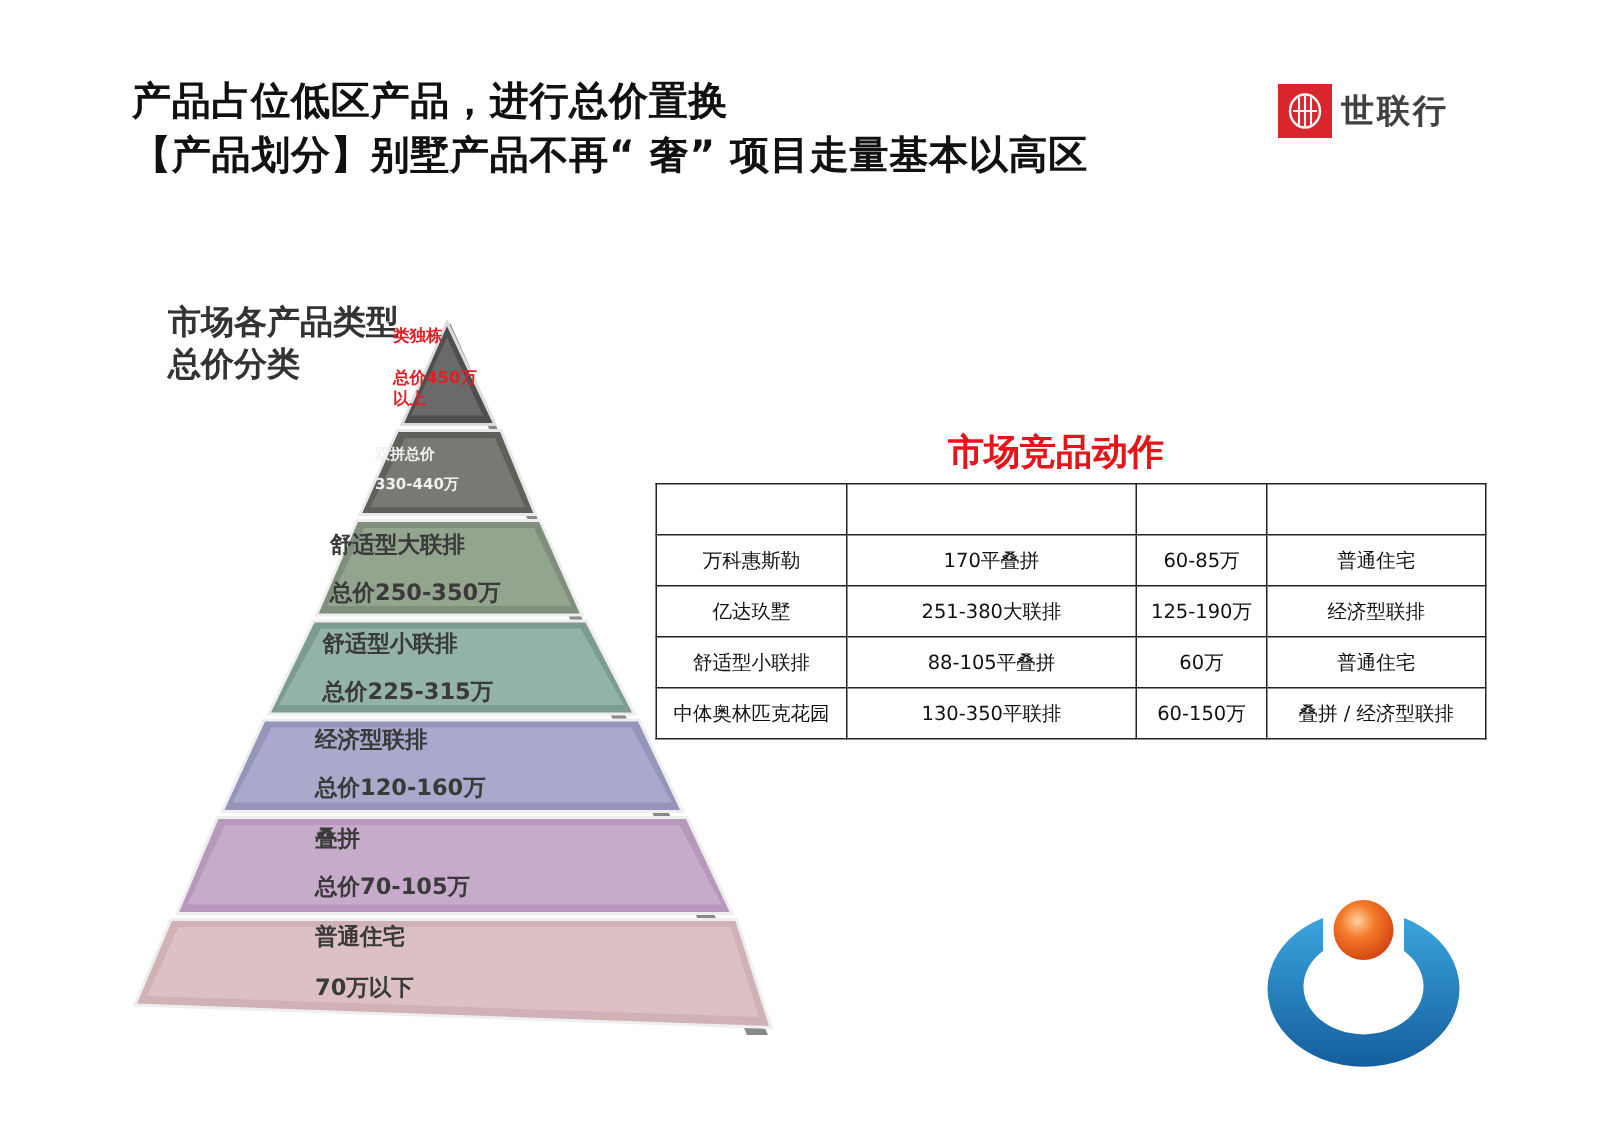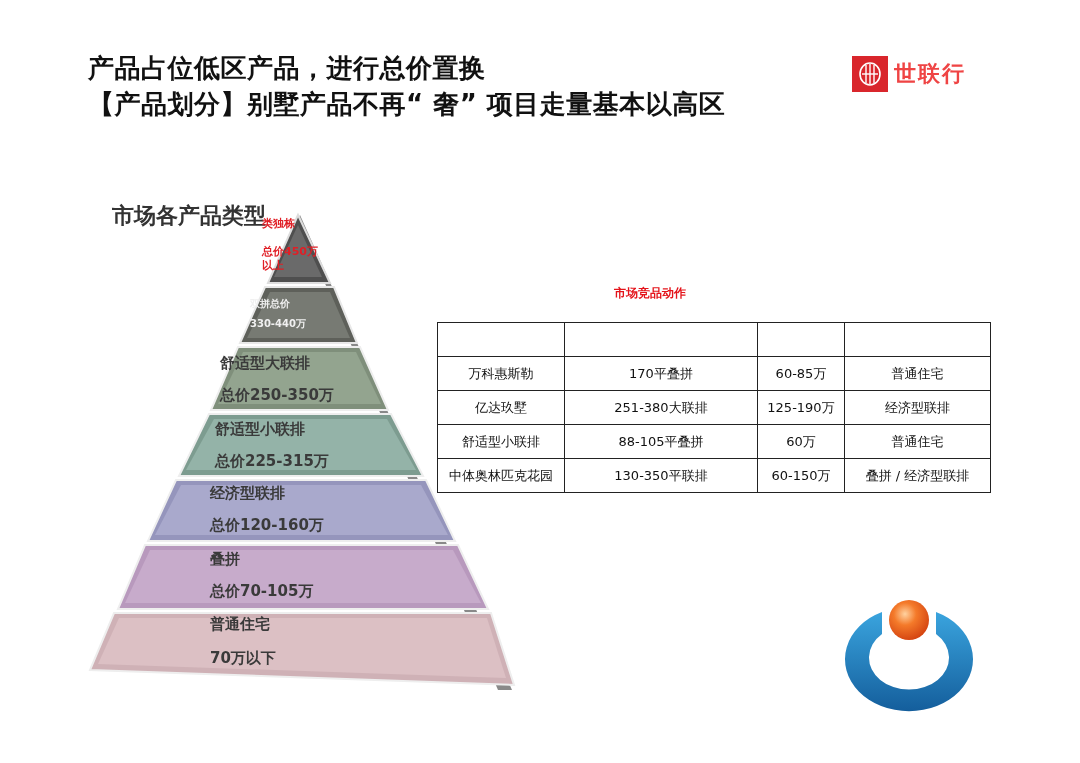--- a/index.html
+++ b/index.html
@@ -2,27 +2,27 @@
 <html><head>
 <meta charset="utf-8">
 <style>
   html, body { margin:0; padding:0; }
   body { width:1080px; height:763px; background:#ffffff; position:relative; overflow:hidden;
          font-family: "DejaVu Sans", "Liberation Sans", sans-serif; color:#111; }
   .title { position:absolute; left:88px; top:50px; width:740px; font-size:26px; font-weight:bold;
            line-height:36px; color:#111; letter-spacing:0.5px; }
   .brand { position:absolute; left:852px; top:56px; display:flex; align-items:center; }
   .brand-mark { width:36px; height:36px; background:#d9262c; display:flex; align-items:center; justify-content:center; }
-  .brand-text { margin-left:6px; font-size:22px; font-weight:bold; color:#ef4444; letter-spacing:2px; }
+  .brand-text { margin-left:6px; font-size:22px; font-weight:bold; color:#404040; letter-spacing:2px; }
   .pyr-caption { position:absolute; left:112px; top:202px; font-size:22px; font-weight:bold; line-height:28px; color:#333; }
   .pyramid { position:absolute; left:0; top:0; width:1080px; height:763px; pointer-events:none; }
   .tier-text { position:absolute; font-weight:bold; color:#3a3a3a; font-size:15px; line-height:18px; white-space:nowrap; }
   .tier-text.top { color:#e01f26; font-size:11px; line-height:14px; }
   .tier-text.dark { color:#f0f0f0; }
-  .tbl-title { position:absolute; left:614px; top:285px; font-size:12px; font-weight:bold; color:#e4141b; }
+  .tbl-title { position:absolute; left:632px; top:285px; font-size:24px; font-weight:bold; color:#e4141b; }
   table.comp { position:absolute; left:437px; top:322px; border-collapse:collapse; font-size:13px; }
   table.comp td { border:1px solid #222; text-align:center; padding:0; height:33px; }
   .logo2 { position:absolute; left:842px; top:600px; }
 </style>
 </head>
 <body>
 
 <div class="title">
   <div>产品占位低区产品，进行总价置换</div>
   <div>【产品划分】别墅产品不再“ 奢” 项目走量基本以高区</div>
@@ -36,20 +36,21 @@
       <line x1="13" y1="3" x2="13" y2="23" stroke="#fff" stroke-width="1.4"></line>
       <line x1="17" y1="4" x2="17" y2="22" stroke="#fff" stroke-width="1.4"></line>
       <line x1="5" y1="13" x2="21" y2="13" stroke="#fff" stroke-width="1.4"></line>
     </svg>
   </div>
   <span class="brand-text">世联行</span>
 </div>
 
 <div class="pyr-caption">
   <div>市场各产品类型</div>
+  <div>总价分类</div>
 </div>
 
 <svg class="pyramid" viewBox="0 0 1080 763">
   <defs>
     <linearGradient id="edge" x1="0" x2="1">
       <stop offset="0" stop-color="#fff" stop-opacity="0.7"></stop>
       <stop offset="1" stop-color="#fff" stop-opacity="0.1"></stop>
     </linearGradient>
   </defs>
 

